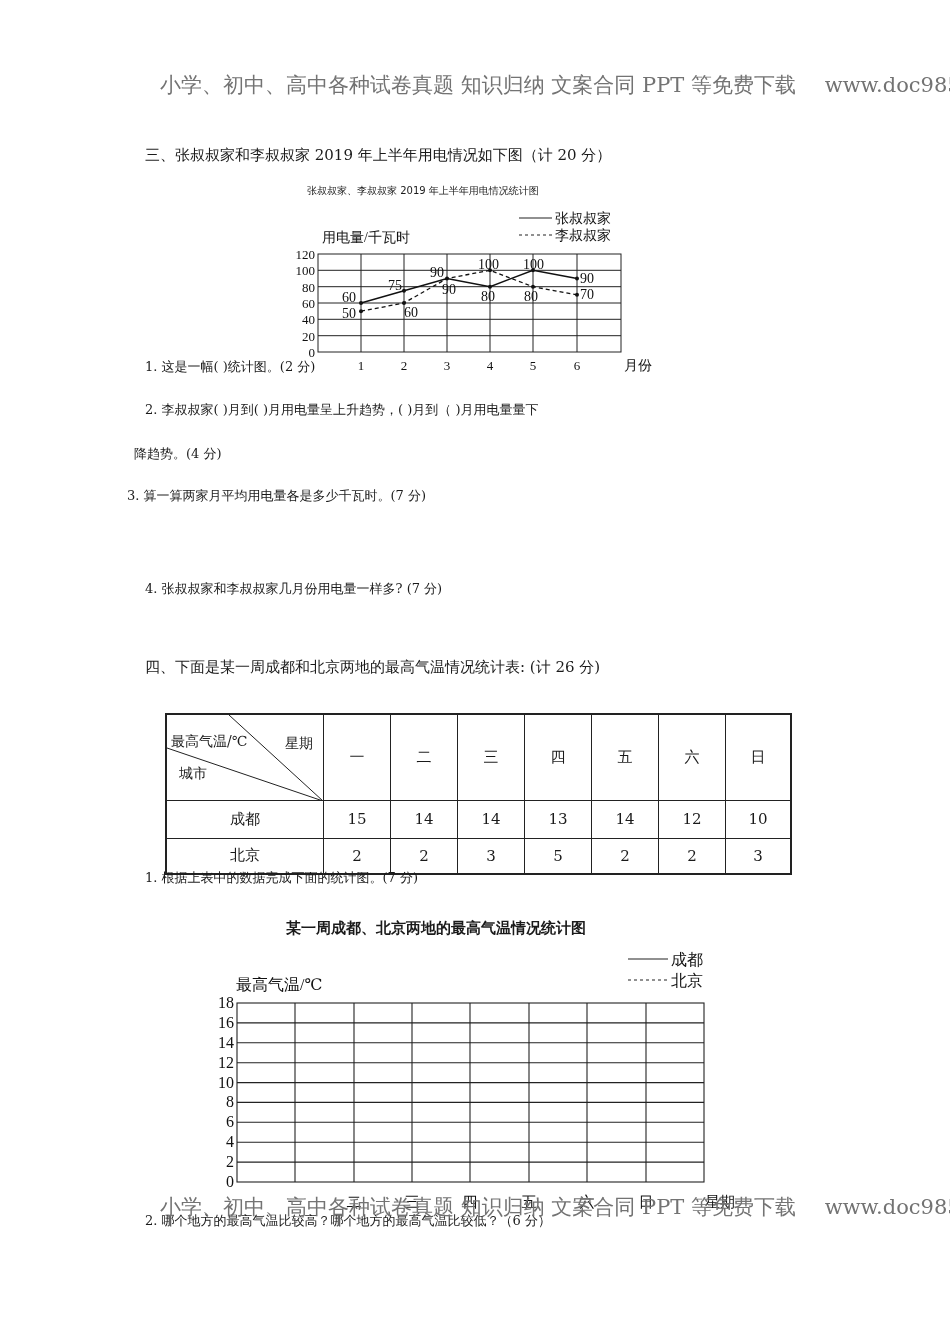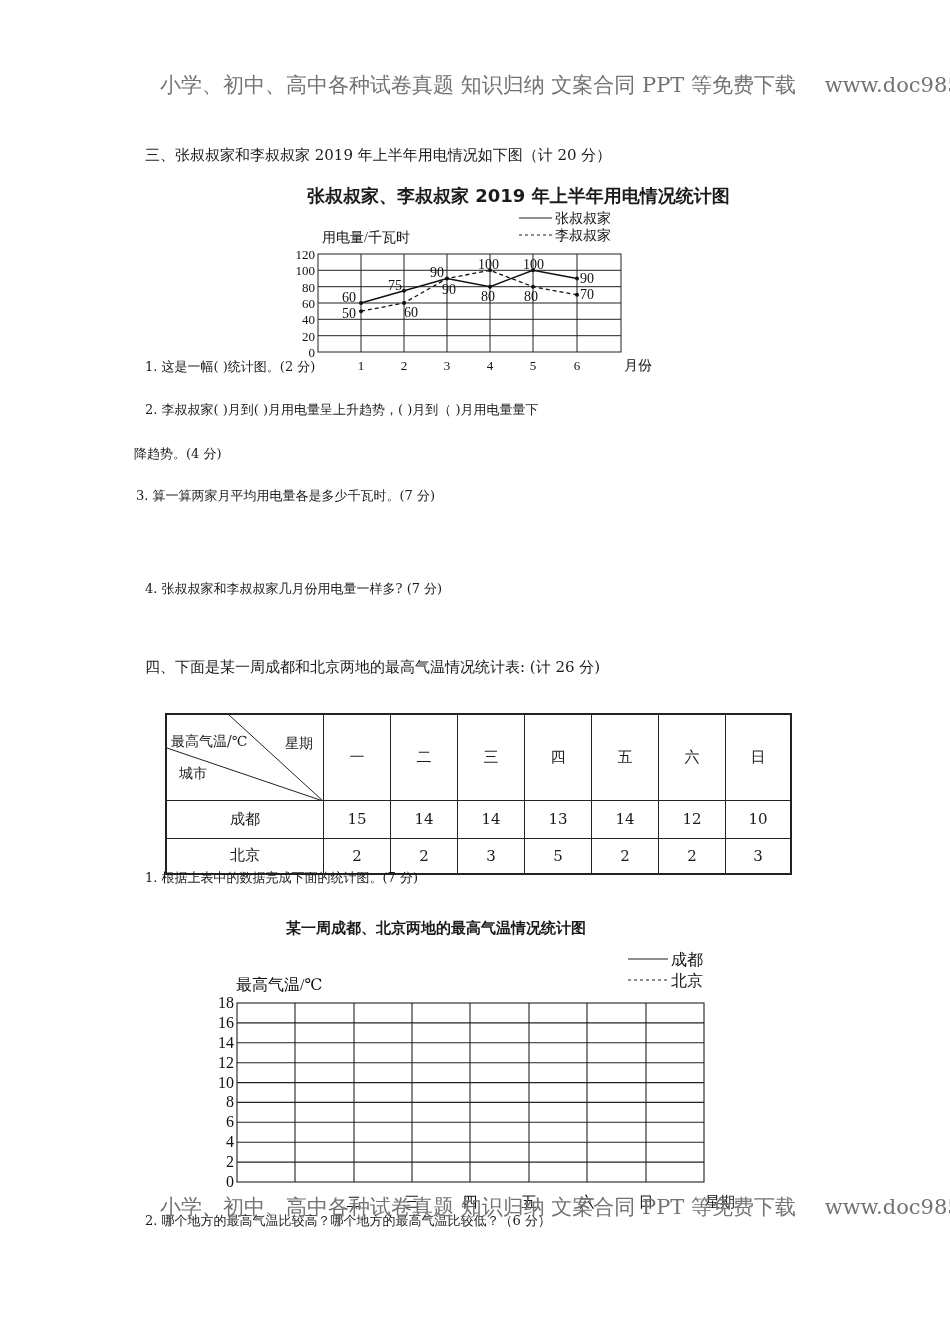--- a/index.html
+++ b/index.html
@@ -2,21 +2,21 @@
 <html><head>
 <meta charset="utf-8">
 <style>
   html, body { margin:0; padding:0; background:#ffffff; }
   body { width:950px; height:1344px; position:relative; overflow:hidden;
          font-family:"DejaVu Serif","Liberation Serif",serif; color:#1a1a1a; }
   .abs { position:absolute; white-space:nowrap; }
   .hdr { font-size:21px; color:#737373; }
   .sec { font-size:15px; }
   .q { font-size:13px; }
-  .ctitle { font-family:"DejaVu Sans","Liberation Sans",sans-serif; font-weight:bold; font-size:18px; }
+  .ctitle { font-family:"DejaVu Sans","Liberation Sans",sans-serif; font-weight:normal; font-size:10px; }
   .ctitle2 { font-family:"DejaVu Sans","Liberation Sans",sans-serif; font-weight:bold; font-size:15px;text-align:center; }
   svg text { font-family:"Liberation Serif","DejaVu Serif",serif; fill:#111; }
   table.tt { position:absolute; left:165px; top:713px; border-collapse:collapse;
              border:2px solid #222; font-size:15px; }
   table.tt td { border:1.5px solid #222; text-align:center; padding:0; }
 </style>
 </head>
 <body>
 
 <div class="abs hdr" style="left:160px; top:71px;">
@@ -100,21 +100,21 @@
     <text x="243" y="64">100</text>
     <text x="244" y="96">80</text>
     <text x="300" y="78">90</text>
     <text x="300" y="94">70</text>
   </g>
 </svg>
 
 <div class="abs q" style="left:145px; top:358px;">1. 这是一幅(      )统计图。(2 分)</div>
 <div class="abs q" style="left:145px; top:401px;">2. 李叔叔家(    )月到(    )月用电量呈上升趋势，(    )月到（    )月用电量量下</div>
 <div class="abs q" style="left:134px; top:445px;">降趋势。(4 分)</div>
-<div class="abs q" style="left:136px; top:487px;">3. 算一算两家月平均用电量各是多少千瓦时。(7  分)</div>
+<div class="abs q" style="left:127px; top:487px;">3. 算一算两家月平均用电量各是多少千瓦时。(7  分)</div>
 <div class="abs q" style="left:145px; top:580px;">4. 张叔叔家和李叔叔家几月份用电量一样多? (7  分)</div>
 
 <div class="abs sec" style="left:145px; top:658px;">四、下面是某一周成都和北京两地的最高气温情况统计表: (计 26  分)</div>
 
 <table class="tt">
   <tbody>
       <tr style="height:86px;">
     <td style="width:156px; position:relative;">
       <svg style="position:absolute; left:0; top:0;" width="156" height="86">
         <line x1="0" y1="33" x2="156" y2="86" stroke="#222" stroke-width="1"></line>

